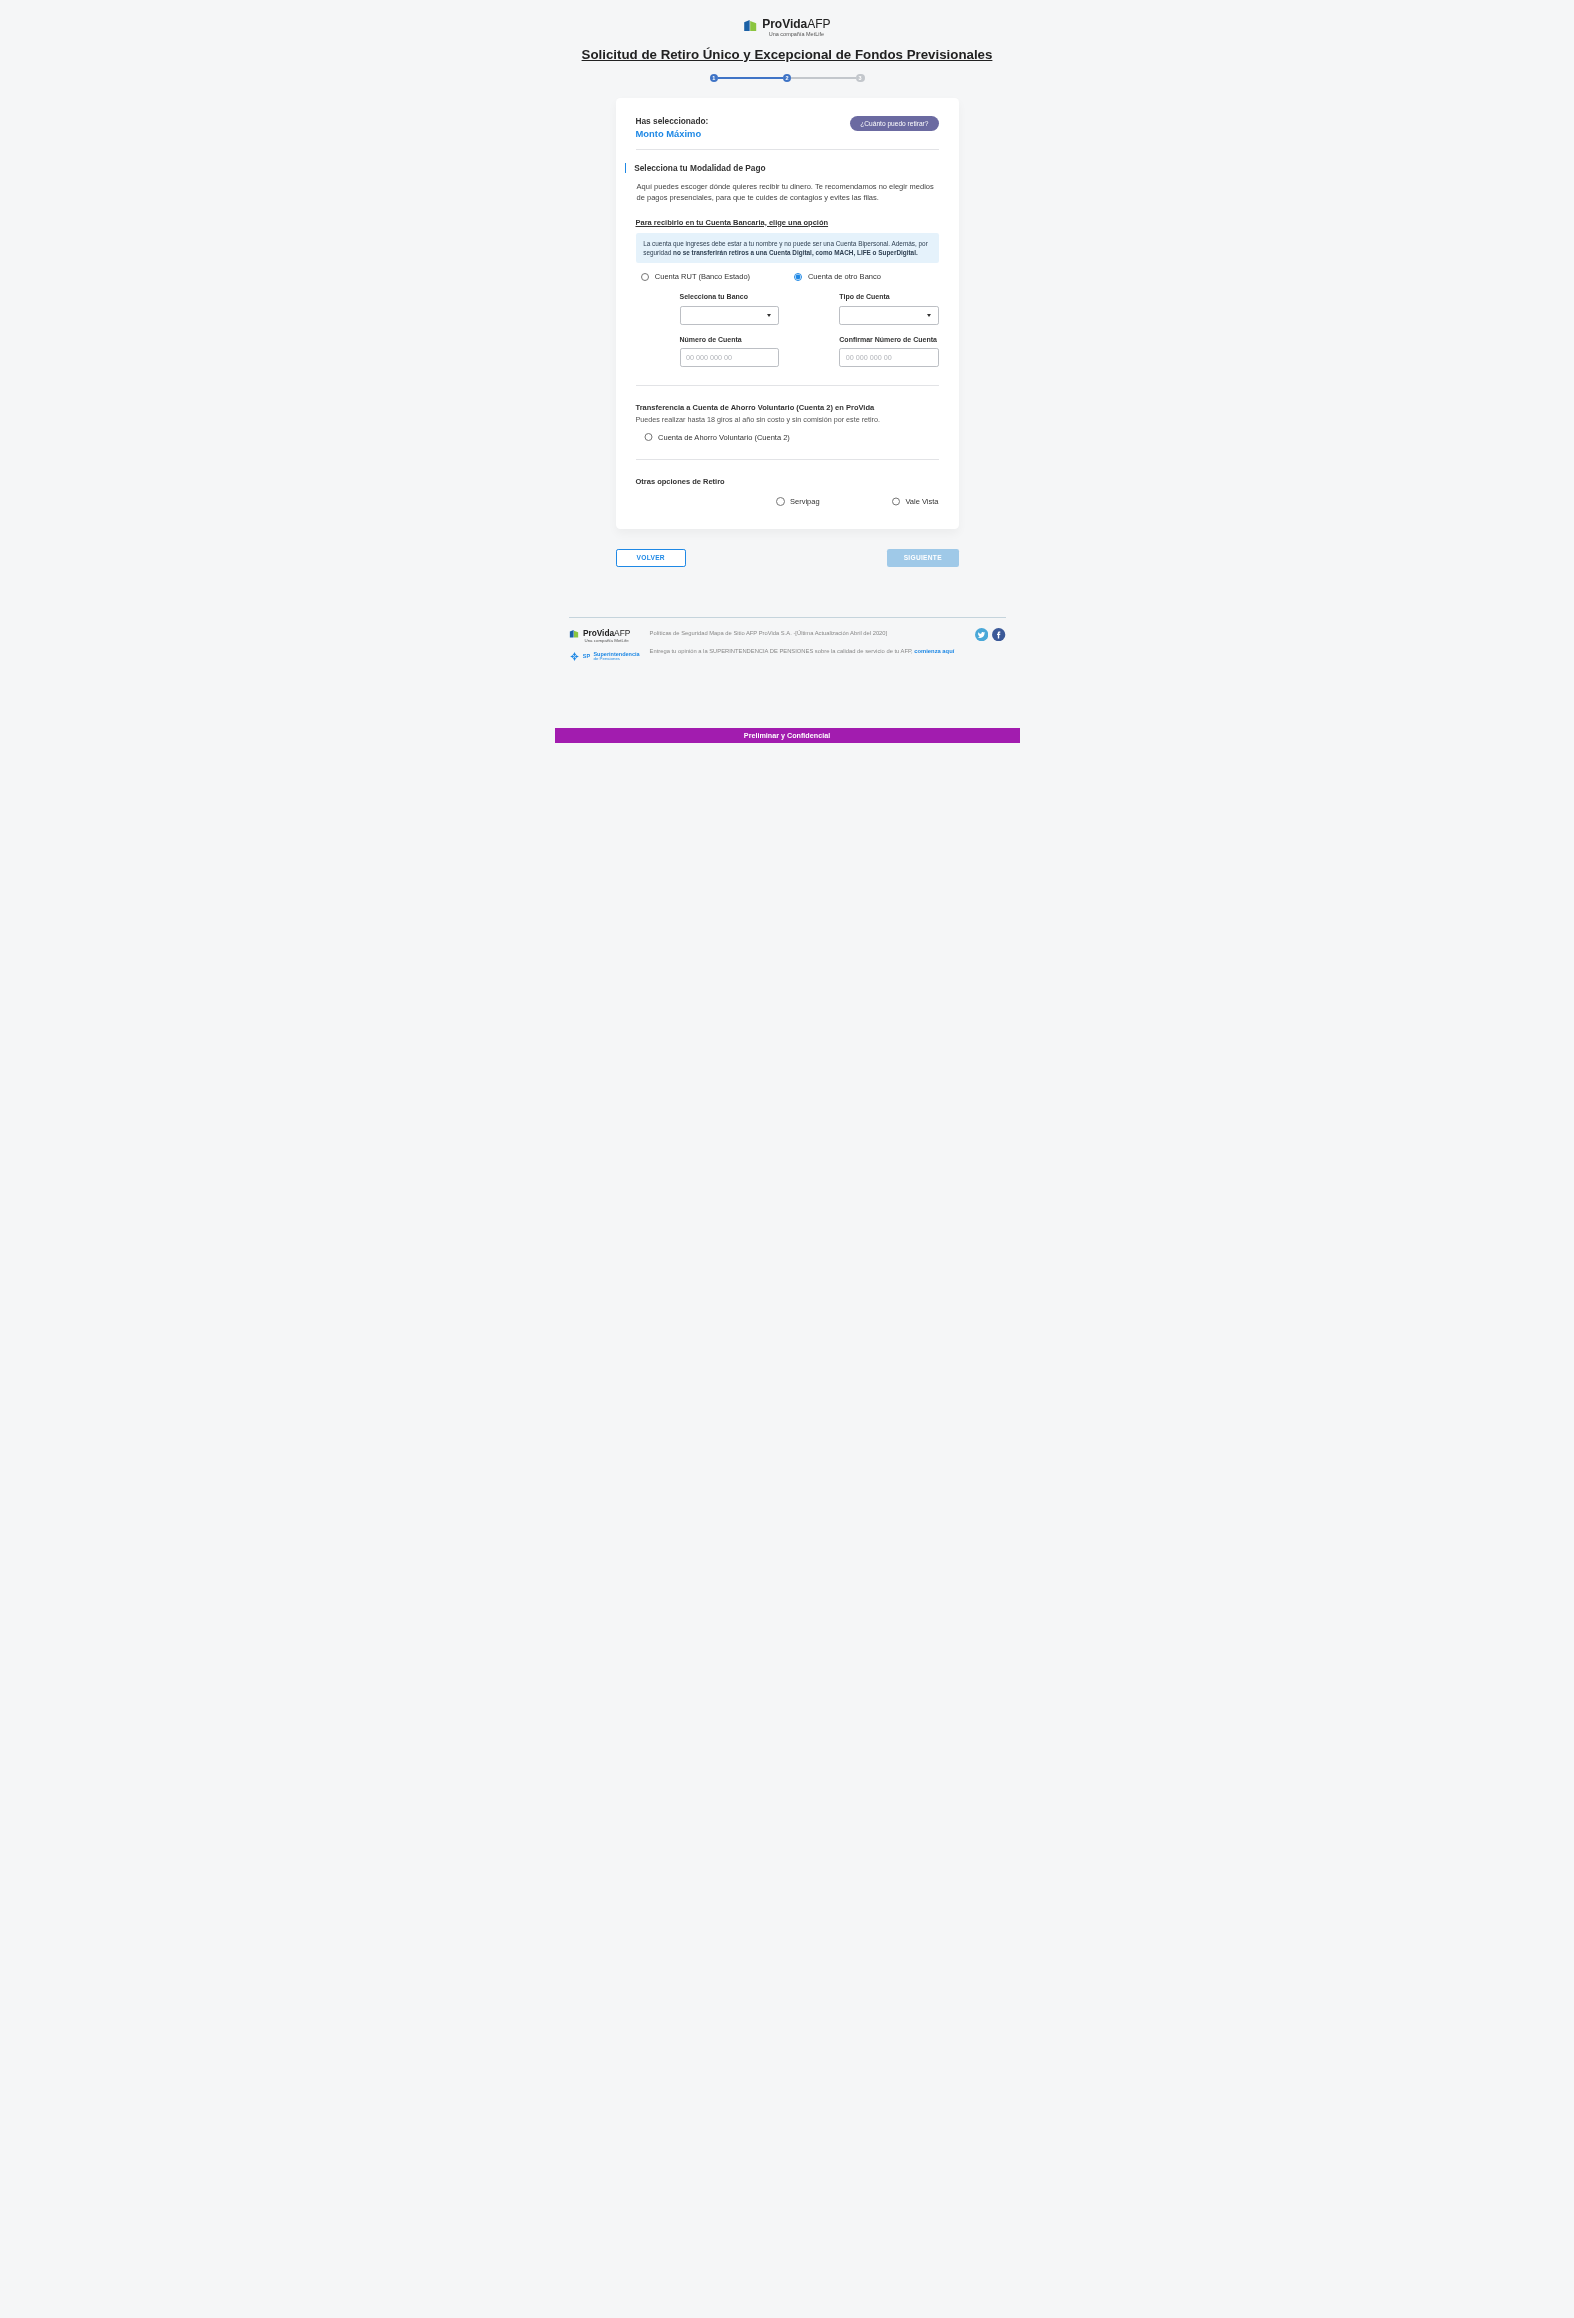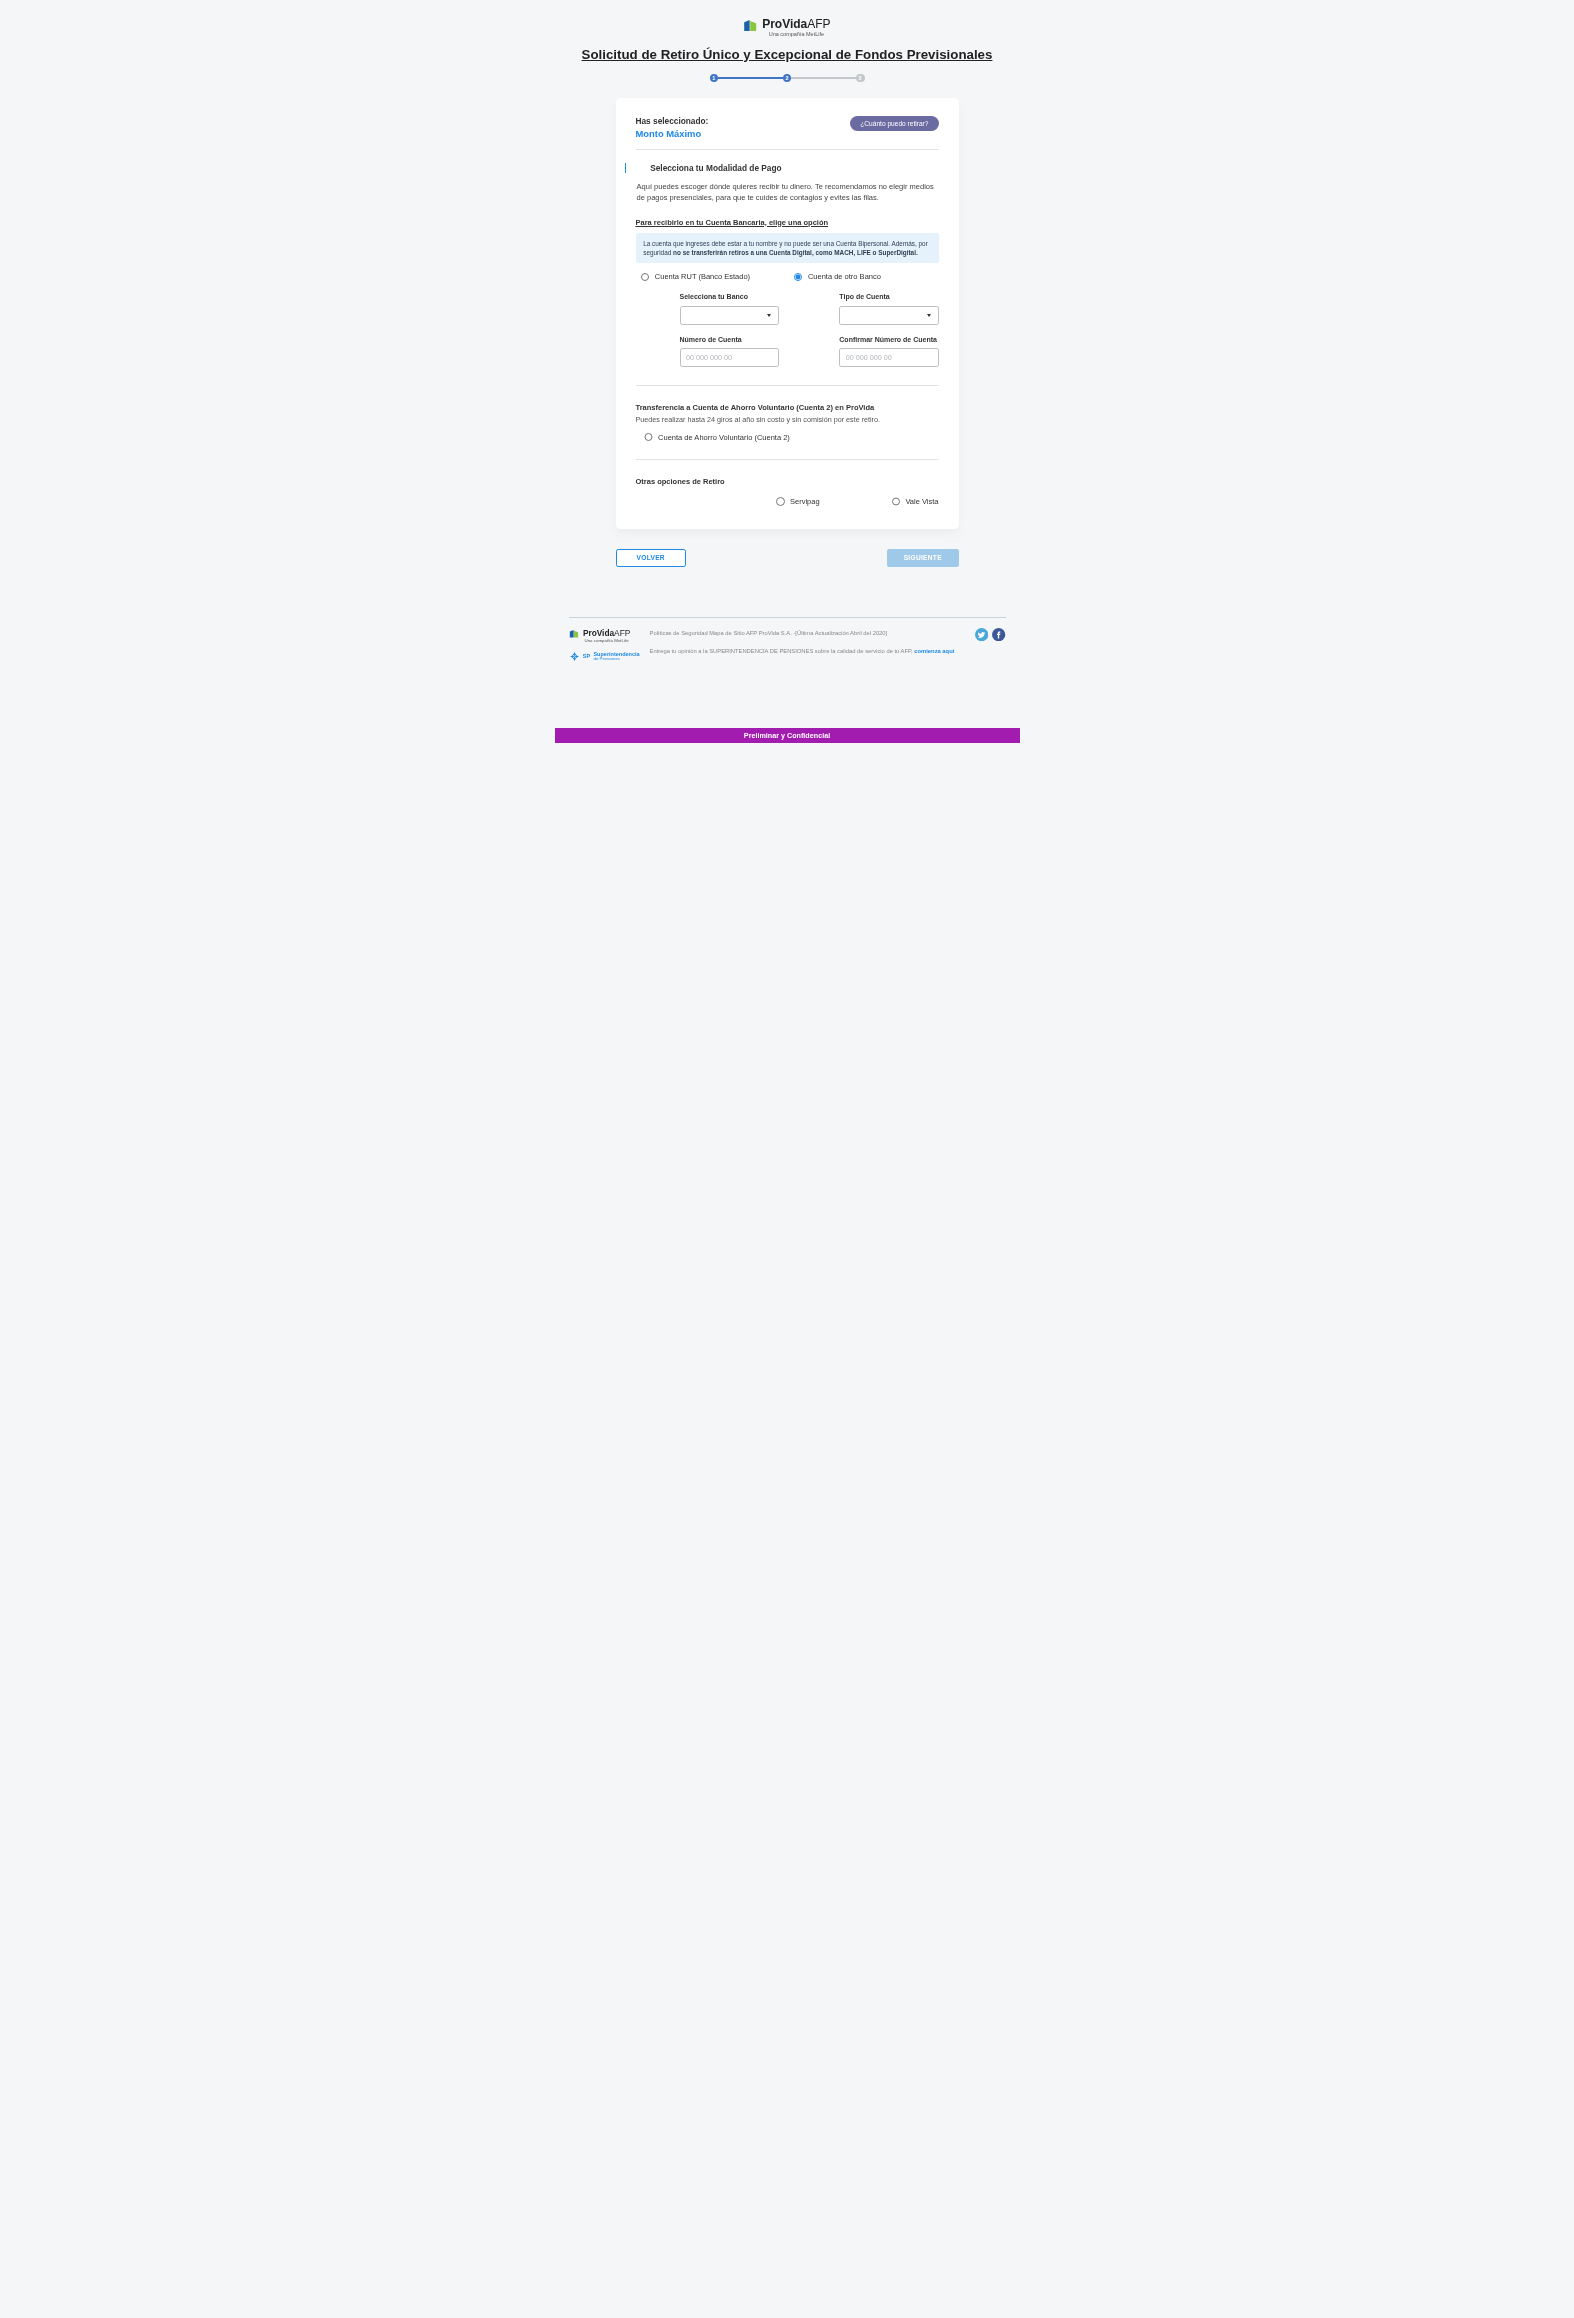--- a/index.html
+++ b/index.html
@@ -60,21 +60,21 @@
   }
   .sel-label { font-weight:700; font-size:8.3px; color:#323232; }
   .sel-value { font-weight:700; font-size:9.4px; color:#1e88e5; margin-top:2.2px; }
   .pill-btn {
     background:#6b6aa1; color:#fff; border:none;
     padding:4.4px 10px; border-radius:10px; font-size:6.6px;
     cursor:pointer;
   }
   hr.sep { border:none; border-top:0.6px solid #e2e3e6; margin:5.5px 0 13.3px 0; }
   .section-head {
-    display:flex; align-items:flex-end; gap:24px;
+    display:flex; align-items:flex-end; gap:8px;
     font-weight:700; font-size:8.3px; color:#333; margin-bottom:7.7px;
   }
   .section-bar { width:1.7px; height:10px; background:#1e88e5; margin-left:-11px; }
   .section-desc { font-size:7.5px; color:#444; line-height:1.5; margin:0 0 14.4px 1.1px; }
   .sub-head { font-weight:700; font-size:7.5px; color:#333; margin-bottom:6.6px;text-decoration:underline; }
   .info-box {
     background:#e5f2fb; border-radius:2.2px; padding:5.5px 7.7px;
     font-size:6.4px; color:#2d3e50; margin-bottom:8.8px;
     line-height:1.5;
   }
@@ -226,21 +226,21 @@
       </div>
       <div class="form-col">
         <label class="form-label">Confirmar Número de Cuenta</label>
         <input class="text-input" placeholder="00 000 000 00" style="">
       </div>
     </div>
 
     <hr class="inner-sep">
 
     <div class="alt-head">Transferencia a Cuenta de Ahorro Voluntario (Cuenta 2) en ProVida</div>
-    <div class="alt-desc">Puedes realizar hasta 24 giros al año sin costo y sin comisión por este retiro.</div>
+    <div class="alt-desc">Puedes realizar hasta 18 giros al año sin costo y sin comisión por este retiro.</div>
     <div style="margin-left:8.8px;">
       <label class="radio-opt">
         <input type="radio" name="payopt" style="">
         <span>Cuenta de Ahorro Voluntario (Cuenta 2)</span>
       </label>
     </div>
 
     <hr class="inner-sep">
 
     <div class="other-head">Otras opciones de Retiro</div>

